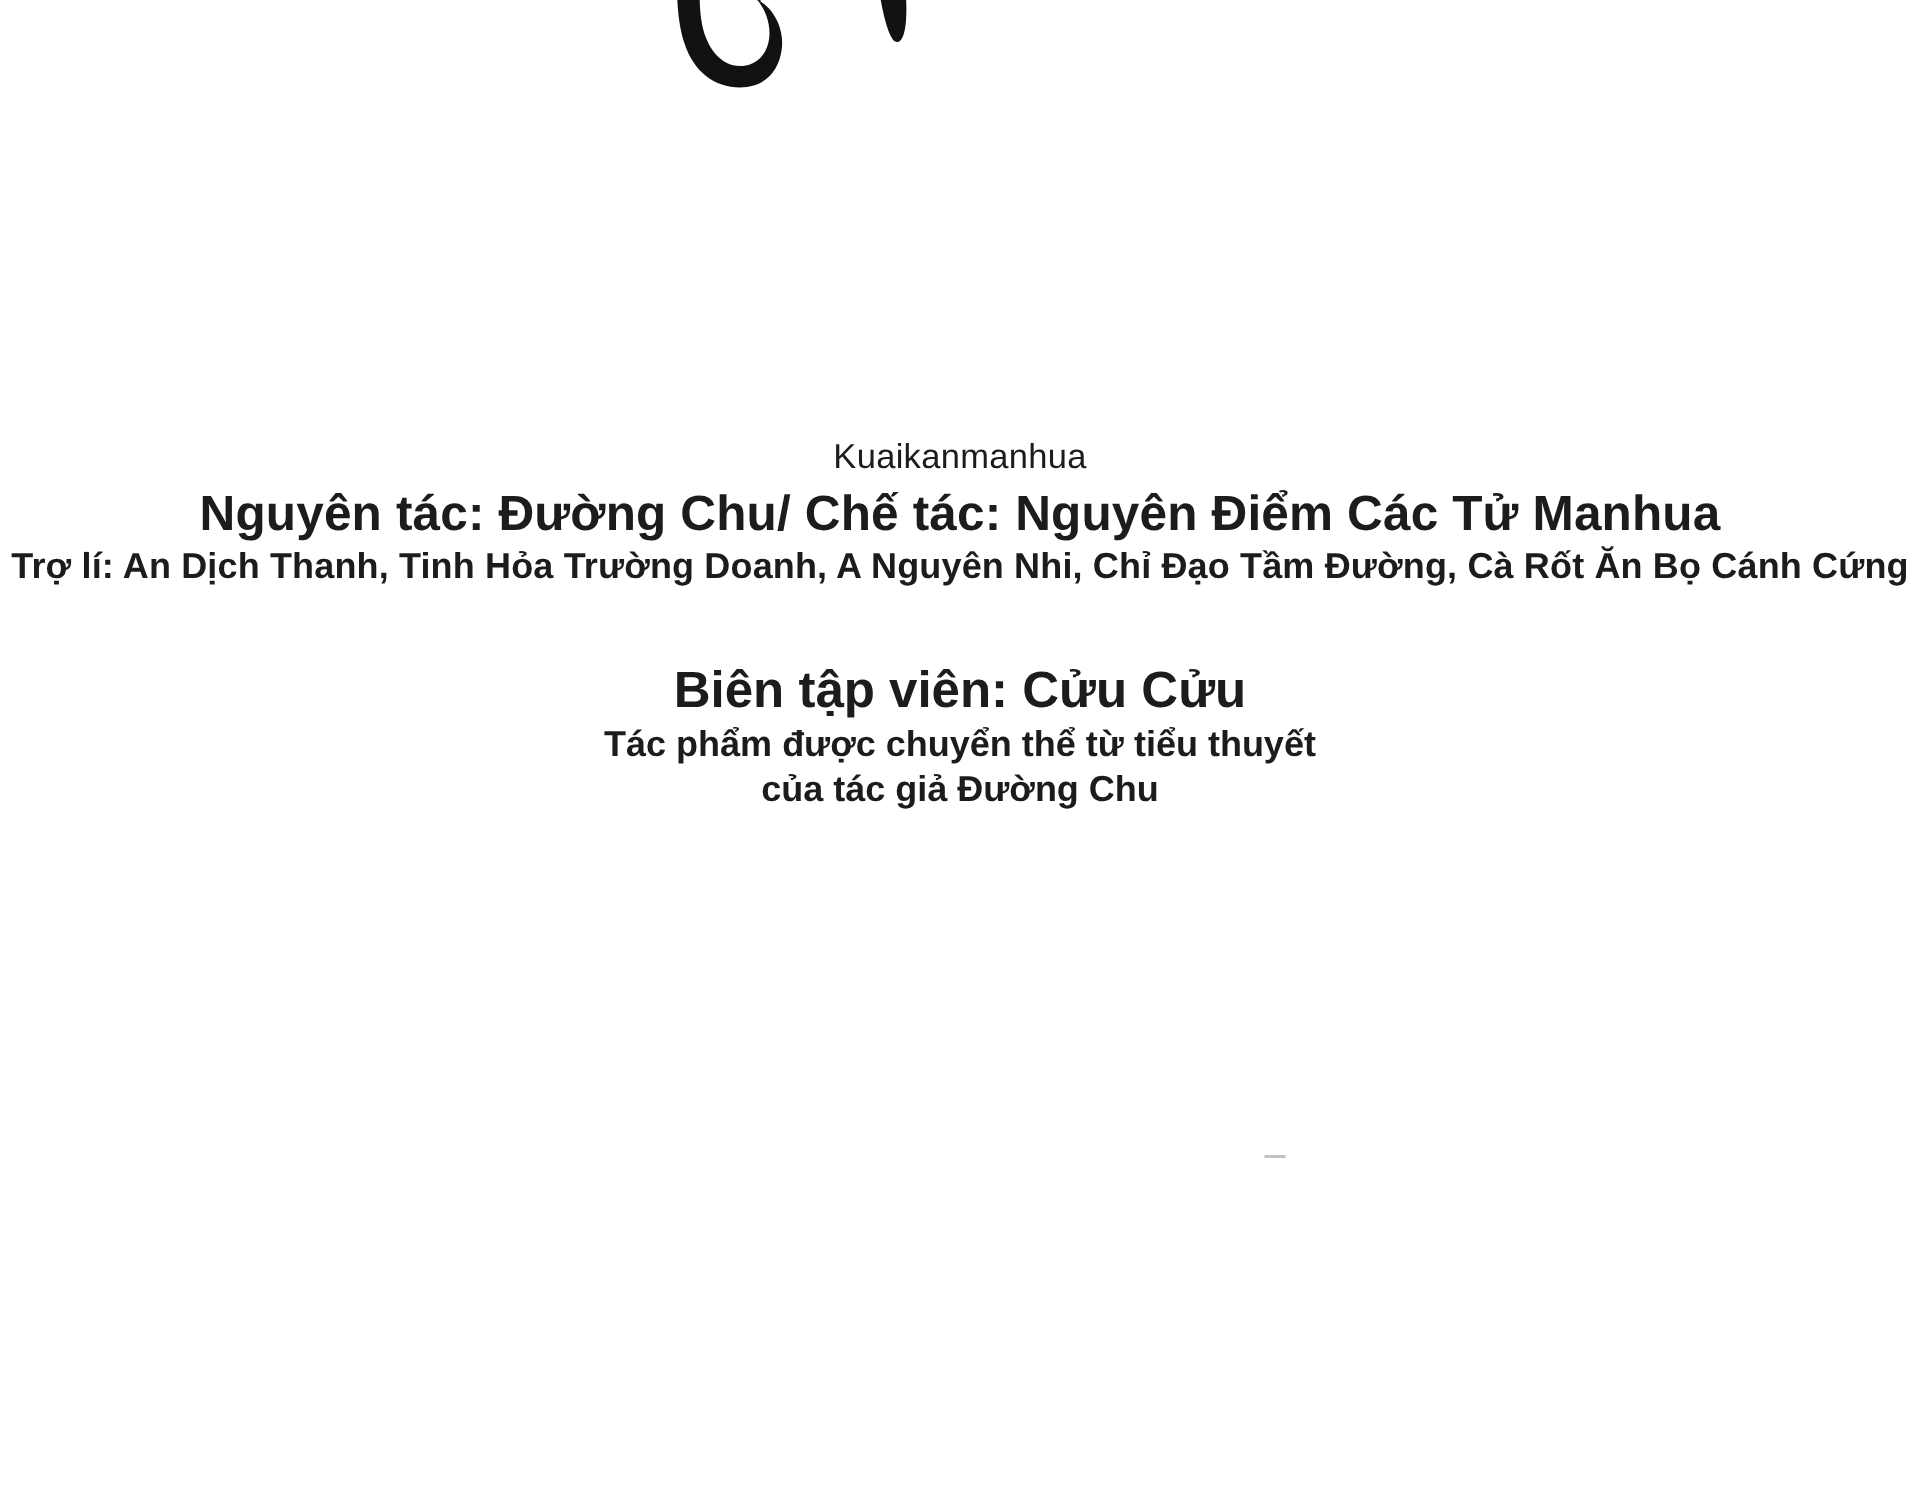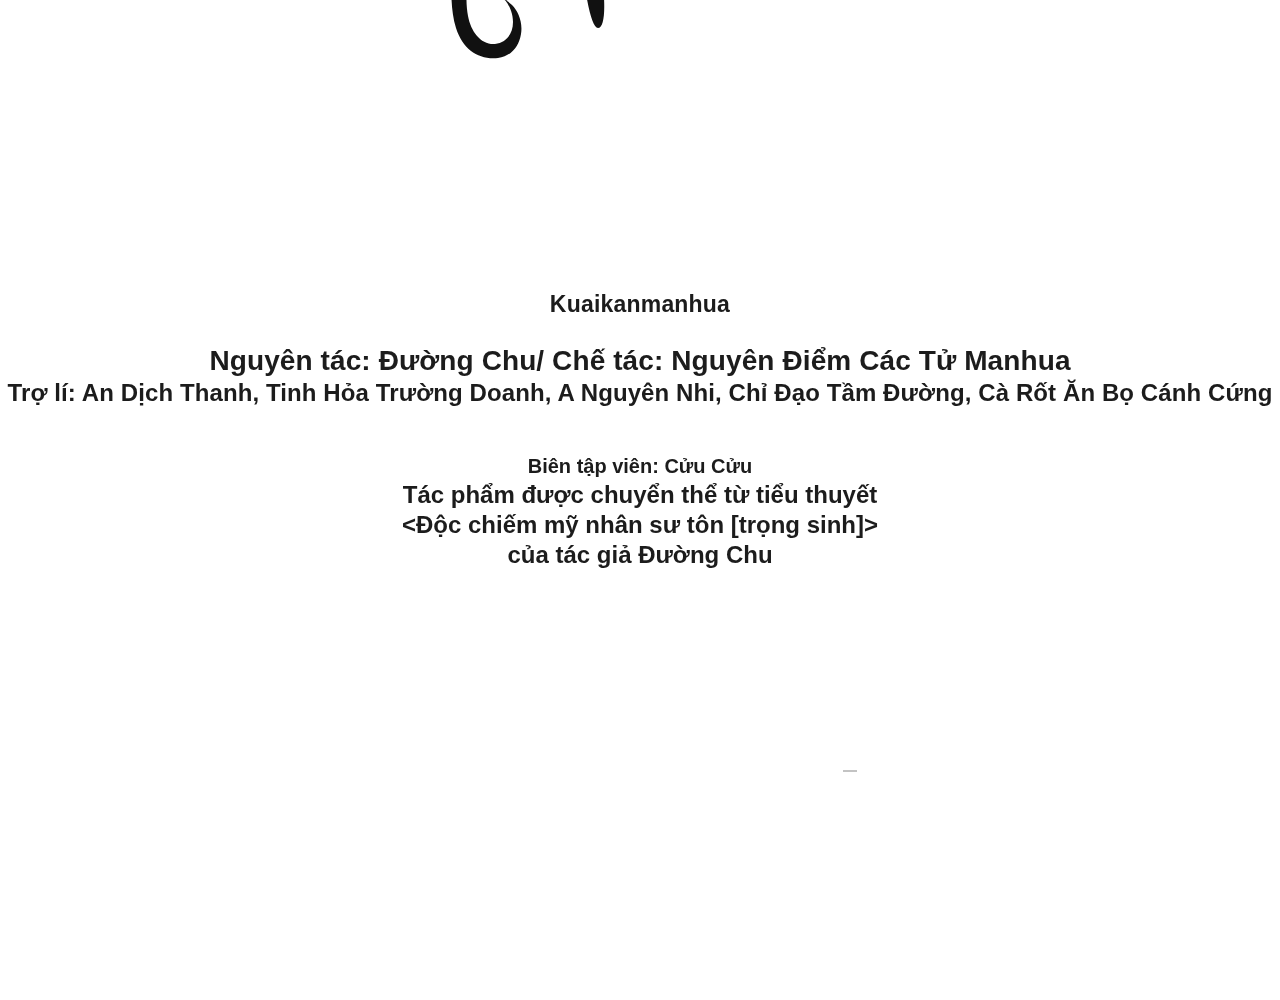--- a/index.html
+++ b/index.html
@@ -34,37 +34,37 @@
     width: 1280px;
     text-align: center;
   }
   .credits .line {
     color: #1c1c1c;
     line-height: 1.26;
     white-space: pre;
   }
   .line-studio {
     font-size: 23px;
-    font-weight: 700;
+    font-weight: 400;
     letter-spacing: 0.2px;
-    margin-bottom: 24px;
+    margin-bottom: 2px;
   }
   .line-staff {
-    font-size: 28px;
+    font-size: 33px;
     font-weight: 700;
     letter-spacing: 0.1px;
   }
   .line-staff.small {
     font-size: 24px;
   }
   .gap {
     height: 46px;
   }
   .line-editor {
-    font-size: 20px;
+    font-size: 34px;
     font-weight: 700;
   }
   .line-note {
     font-size: 24px;
     font-weight: 600;
   }
 
   
   .stray-mark {
     position: absolute;
@@ -100,17 +100,16 @@
 
 <div class="credits">
   <div class="line line-studio">Kuaikanmanhua</div>
   <div class="line line-staff">Nguyên tác: Đường Chu/ Chế tác: Nguyên Điểm Các Tử Manhua</div>
   <div class="line line-staff small">Trợ lí: An Dịch Thanh, Tinh Hỏa Trường Doanh, A Nguyên Nhi, Chỉ Đạo Tầm Đường, Cà Rốt Ăn Bọ Cánh Cứng</div>
 
   <div class="gap"></div>
 
   <div class="line line-editor">Biên tập viên: Cửu Cửu</div>
   <div class="line line-note">Tác phẩm được chuyển thể từ tiểu thuyết</div>
-  <div class="line line-note">&lt;Độc chiếm mỹ nhân sư tôn [trọng sinh]&gt;</div>
   <div class="line line-note">của tác giả Đường Chu</div>
 </div>
 
 <div class="stray-mark"></div>
 
 </body></html>

